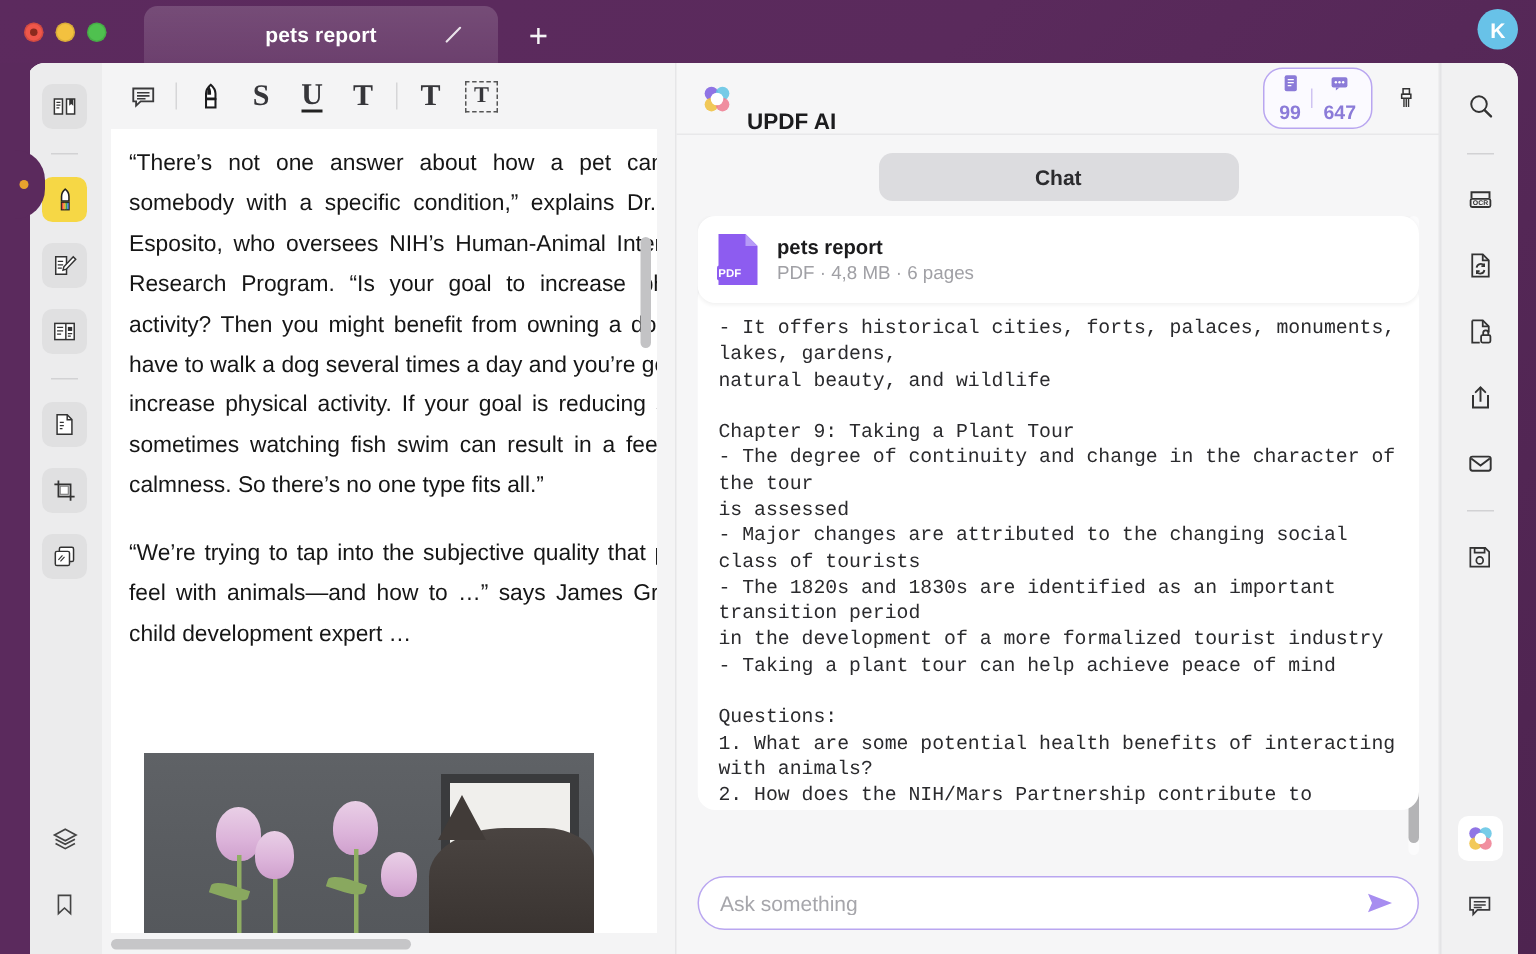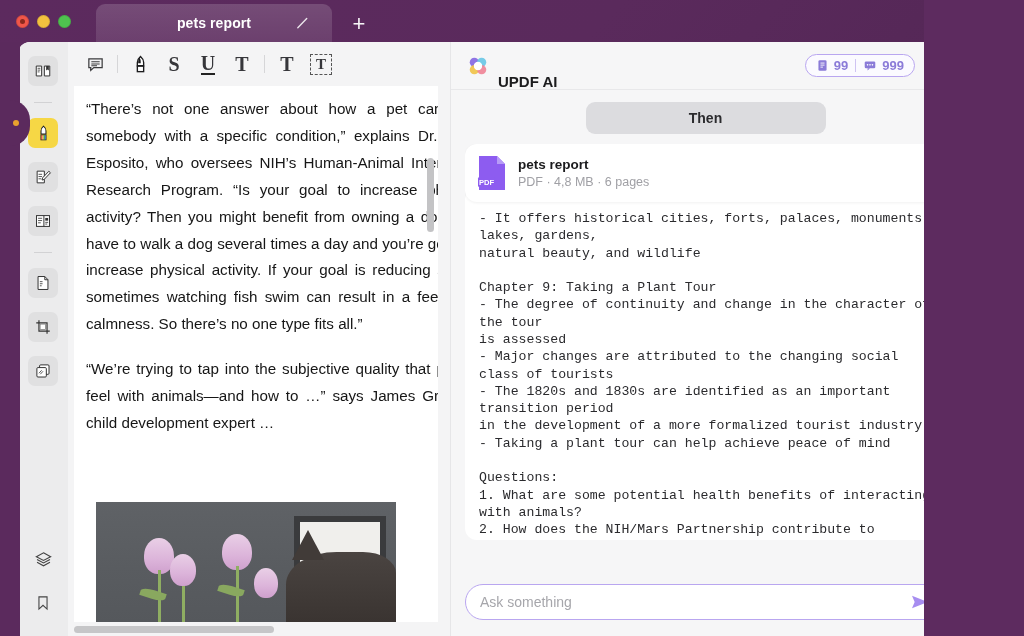--- a/index.html
+++ b/index.html
@@ -4,21 +4,21 @@
 <style>
   * { box-sizing: border-box; margin: 0; padding: 0; }
   html, body {
     width: 1024px; height: 636px;
     overflow: hidden;
     font-family: "Liberation Sans", sans-serif;
     background: #5d2b5f;
   }
   #app {
     position: relative;
-    width: 924px; height: 636px;
+    width: 1024px; height: 636px;
     background: linear-gradient(135deg, #5c2a5e 0%, #5a2a5c 40%, #4e2450 100%);
     overflow: hidden;
   }
 
   
   .titlebar {
     position: absolute; left: 0; top: 0; width: 1024px; height: 42px;
     display: flex; align-items: center;
   }
   .traffic { display: flex; gap: 8px; margin-left: 16px; align-items: center; }
@@ -193,21 +193,21 @@
     border-bottom: 1px solid #e8e8ea;
   }
   .ai-logo { width: 22px; height: 22px; margin-right: 9px; }
   .ai-title { font-size: 15px; font-weight: 700; color: #1c1c1e; margin-top: 32px; }
   .ai-head-spacer { flex: 1 1 auto; }
   .credits {
     display:flex; align-items:center; gap: 7px;
     border: 1px solid #b9a6f0; border-radius: 13px;
     padding: 3px 10px; background: #fbfaff;
   }
-  .credits .seg { display:flex; align-items:center; gap:5px; color:#8b7bd8; font-size: 13px; font-weight:600;}
+  .credits .seg { display:flex; align-items:center; gap:5px; color:#8b7bd8; font-size: 13px; font-weight:600;flex-direction:column;}
   .credits .divider { width:1px; height: 13px; background:#cfc3f2; }
   .brush { margin-left: 14px; color:#333; display:flex; align-items:center; }
 
   .segwrap { display:flex; justify-content:center; padding: 12px 0 10px; }
   .seggroup {
     display:flex; background: #dcdcdf; border-radius: 9px; padding: 2px;
     width: 240px;
   }
   .segbtn {
     flex: 1 1 50%; text-align:center; font-size: 14px; font-weight: 600;
@@ -455,36 +455,36 @@
           </span>
           <span class="divider"></span>
           <span class="seg">
             <svg width="14" height="13" viewBox="0 0 16 16">
               <rect x="1.5" y="3" width="13" height="8.5" rx="1.6" fill="#8b7bd8"></rect>
               <path d="M5 11.5 L5 14 L8 11.5z" fill="#8b7bd8"></path>
               <circle cx="5" cy="7.2" r="1" fill="#fff"></circle>
                 <circle cx="8" cy="7.2" r="1" fill="#fff"></circle>
                 <circle cx="11" cy="7.2" r="1" fill="#fff"></circle>
             </svg>
-            <span>999</span>
+            <span>647</span>
           </span>
         </div>
 
         <span class="brush">
           <svg width="17" height="17" viewBox="0 0 20 20">
             <path d="M7.5 2.6h5v4.2h-5z" fill="none" stroke="#333" stroke-width="1.2"></path>
             <path d="M6.4 6.8h7.2v3.2H6.4z" fill="none" stroke="#333" stroke-width="1.2"></path>
             <path d="M8.2 10.2v6.6 M10 10.2v6.6 M11.8 10.2v6.6" stroke="#333" stroke-width="1.1"></path>
           </svg>
         </span>
       </div>
 
       <div class="segwrap">
         <div class="seggroup">
-          <div class="segbtn">Then</div>
+          <div class="segbtn">Chat</div>
         </div>
       </div>
 
       <div class="chatarea">
         <div class="filecard">
           <div class="pdficon">
             <svg width="30" height="36" viewBox="0 0 30 36">
               <path d="M2 1h18l8 8v26H2z" fill="#8d5cf0"></path>
               <path d="M20 1v8h8z" fill="#b79bf7"></path>
               <rect x="1" y="22" width="17" height="10" rx="1.5" fill="#8d5cf0"></rect>

